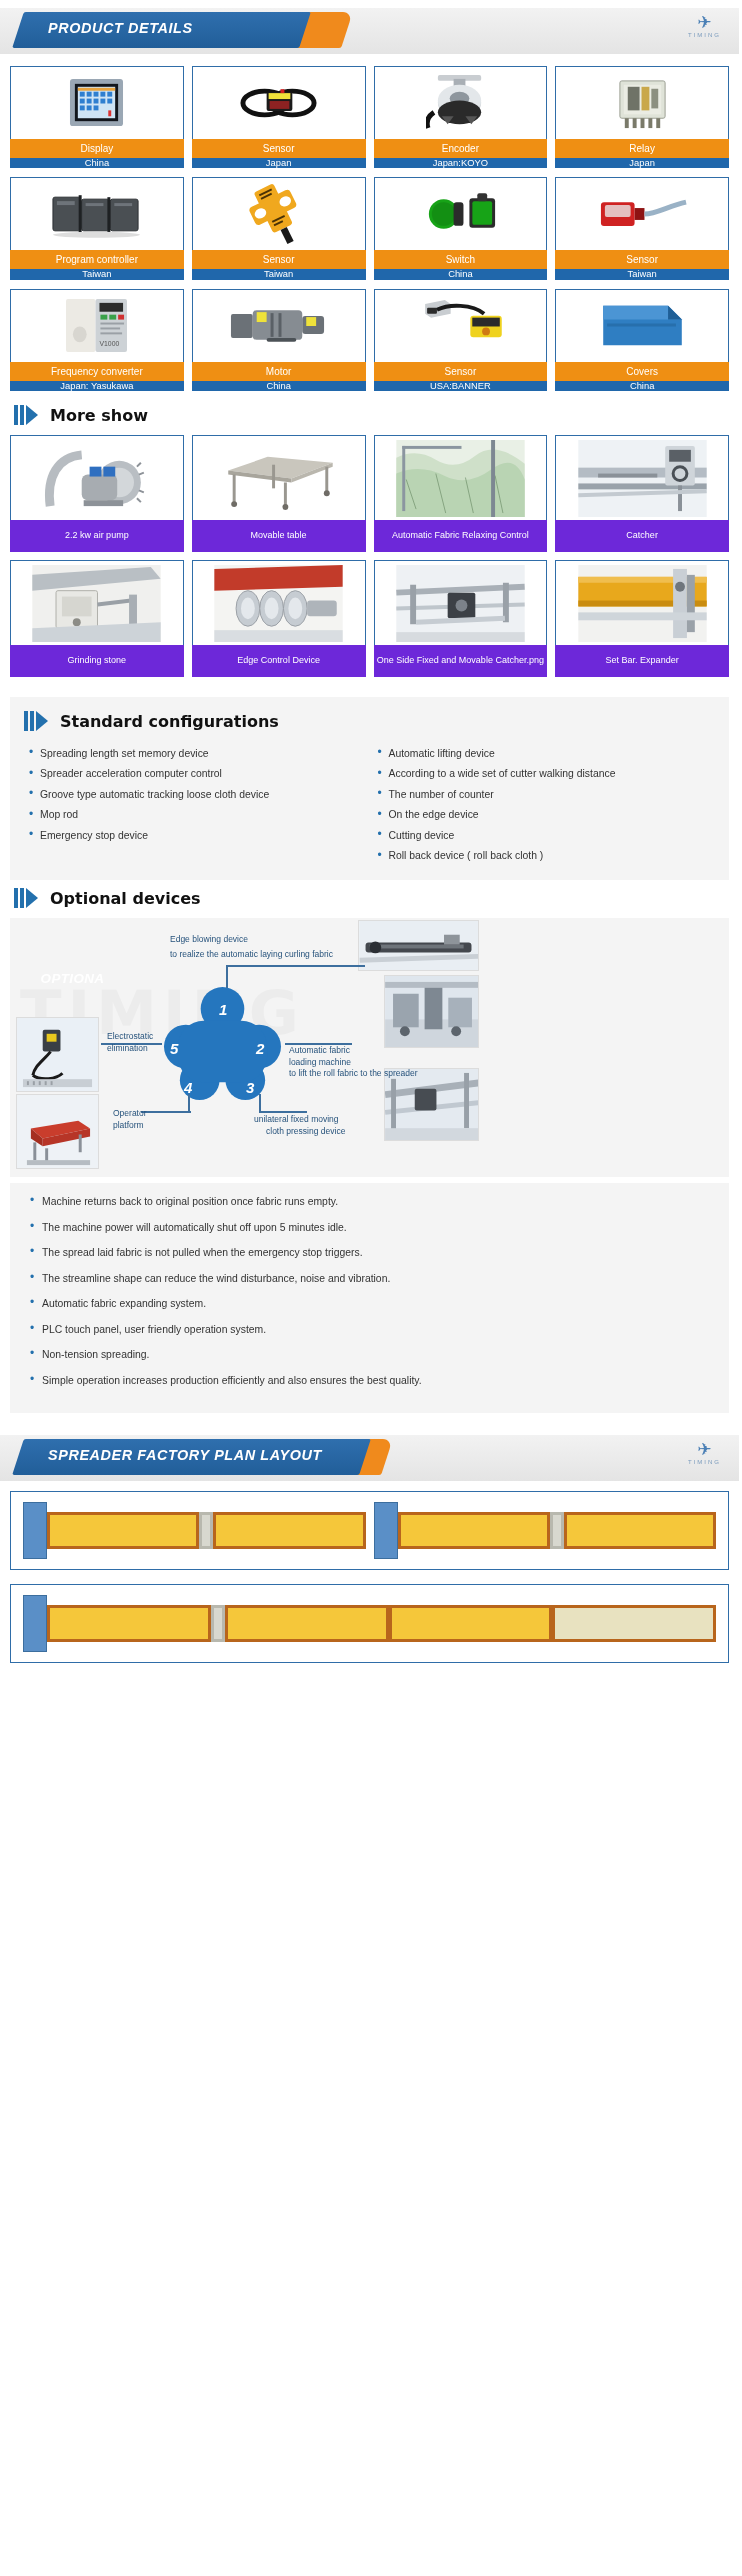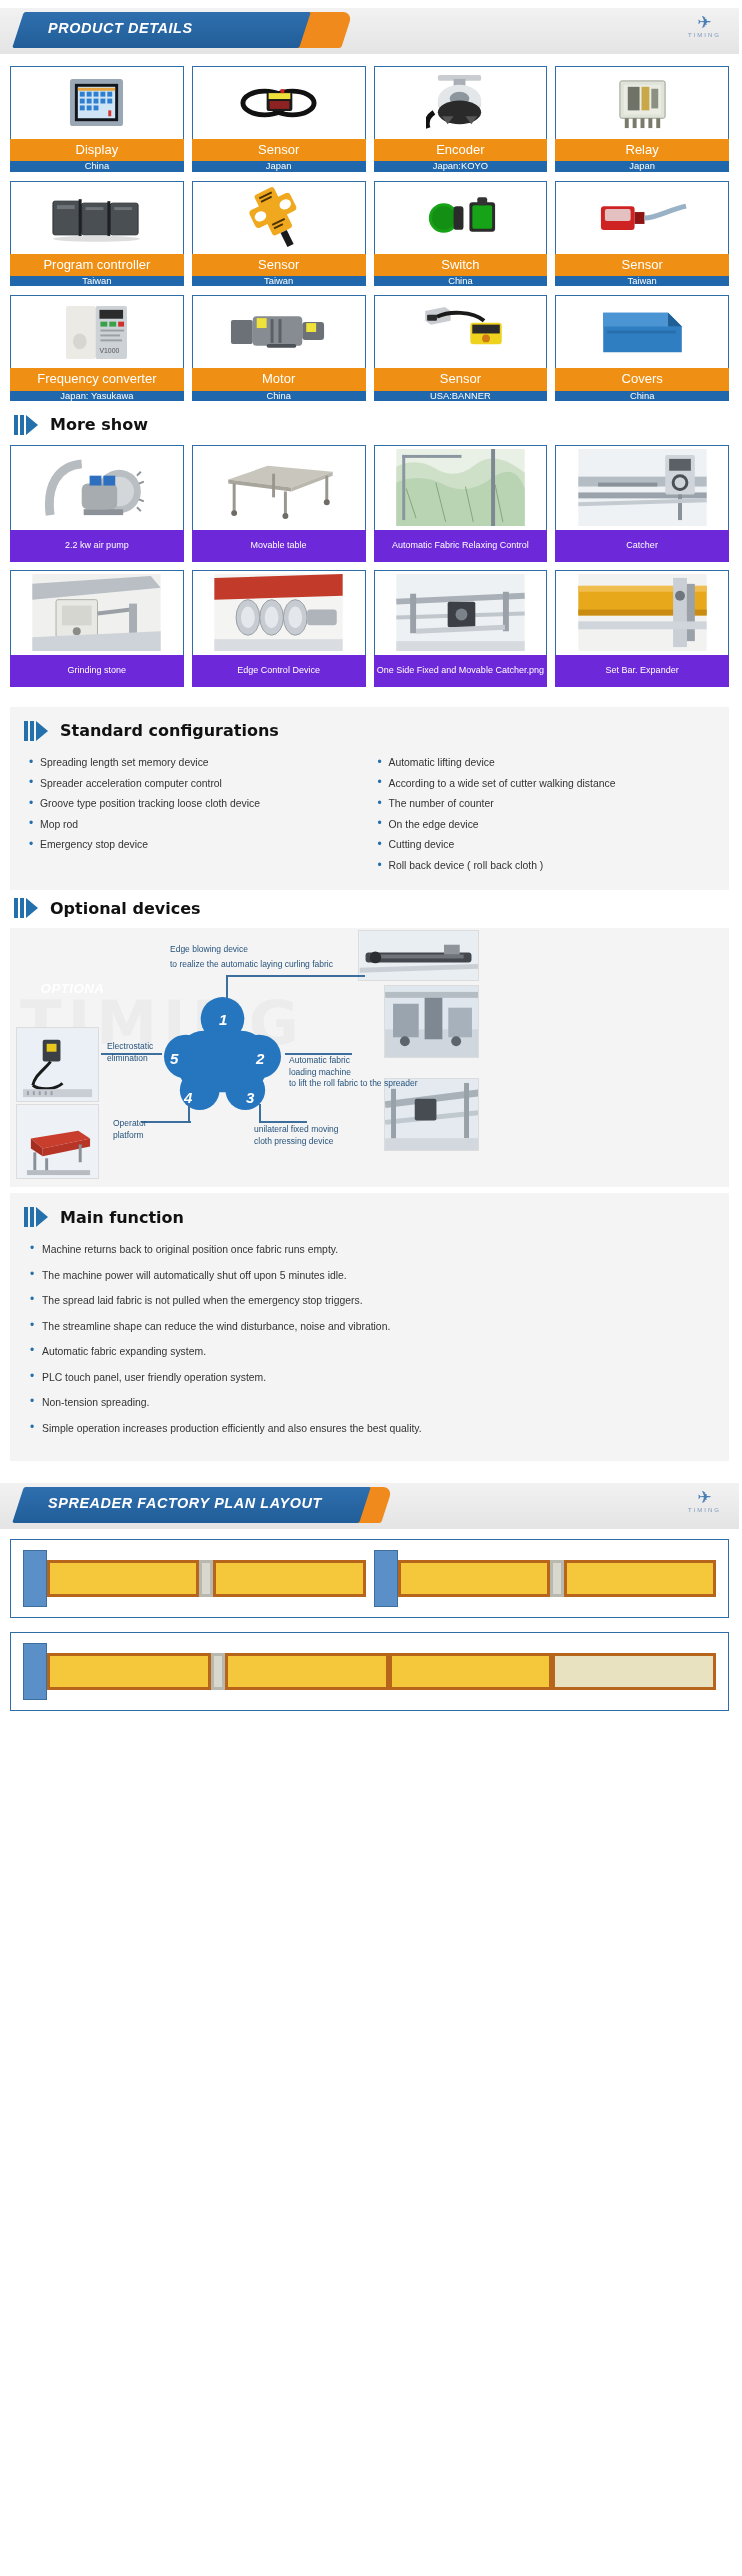--- a/index.html
+++ b/index.html
@@ -79,21 +79,21 @@
     display: flex;
     align-items: center;
     justify-content: center;
     background: #fff;
     overflow: hidden;
   }
   .pcard-img svg { display:block; }
   .pcard-name {
     background: #ef8f13;
     color: #fff;
-    font-size: 13px;
+    font-size: 10px;
     text-align: center;
     padding: 4px 1px;
     line-height: 1.1;
     white-space: nowrap;
     overflow: hidden;
   }
   .pcard-origin {
     background: #2067ab;
     color: #fff;
     font-size: 9.4px;
@@ -708,21 +708,21 @@
           <i></i>
           <i></i>
           <span class="tri"></span>
         </span>
       <span class="sec-title">Standard configurations</span>
     </div>
     <div class="cfg-cols">
       <ul>
         <li>Spreading length set memory device</li>
         <li>Spreader acceleration computer control</li>
-        <li>Groove type position tracking loose cloth device</li>
+        <li>Groove type automatic tracking loose cloth device</li>
         <li>Mop rod</li>
         <li>Emergency stop device</li>
       </ul>
       <ul>
         <li>Automatic lifting device</li>
         <li>According to a wide set of cutter walking distance</li>
         <li>The number of counter</li>
         <li>On the edge device</li>
         <li>Cutting device</li>
         <li>Roll back device ( roll back cloth )</li>
@@ -841,38 +841,30 @@
     <div class="num" style="left:160px; top:122px;">5</div>
 
     <div class="olabel" style="left:160px; top:16px;">Edge blowing device</div>
     <div class="olabel" style="left:160px; top:31px;">to realize the automatic laying curling fabric</div>
 
     <div class="olabel" style="left:279px; top:127px;">Automatic fabric</div>
     <div class="olabel" style="left:279px; top:139px;">loading machine</div>
     <div class="olabel" style="left:279px; top:150px;">to lift the roll fabric to the spreader</div>
 
     <div class="olabel" style="left:244px; top:196px;text-align:center;">unilateral fixed moving</div>
-    <div class="olabel" style="left:244px; top:208px;">cloth pressing device</div>
+    <div class="olabel" style="left:256px; top:208px;">cloth pressing device</div>
 
     <div class="olabel" style="left:103px; top:190px;">Operator</div>
     <div class="olabel" style="left:103px; top:202px;">platform</div>
 
     <div class="olabel" style="left:97px; top:113px;">Electrostatic</div>
     <div class="olabel" style="left:97px; top:125px;">elimination</div>
   </div>
 
   <div class="panel">
-    <div class="sec-head">
-      <span class="sec-icon">
-          <i></i>
-          <i></i>
-          <span class="tri"></span>
-        </span>
-      <span class="sec-title">Main function</span>
-    </div>
     <ul class="mf-list">
       <li>Machine returns back to original position once fabric runs empty.</li>
       <li>The machine power will automatically shut off upon 5 minutes idle.</li>
       <li>The spread laid fabric is not pulled when the emergency stop triggers.</li>
       <li>The streamline shape can reduce the wind disturbance, noise and vibration.</li>
       <li>Automatic fabric expanding system.</li>
       <li>PLC touch panel, user friendly operation system.</li>
       <li>Non-tension spreading.</li>
       <li>Simple operation increases production efficiently and also ensures the best quality.</li>
     </ul>

